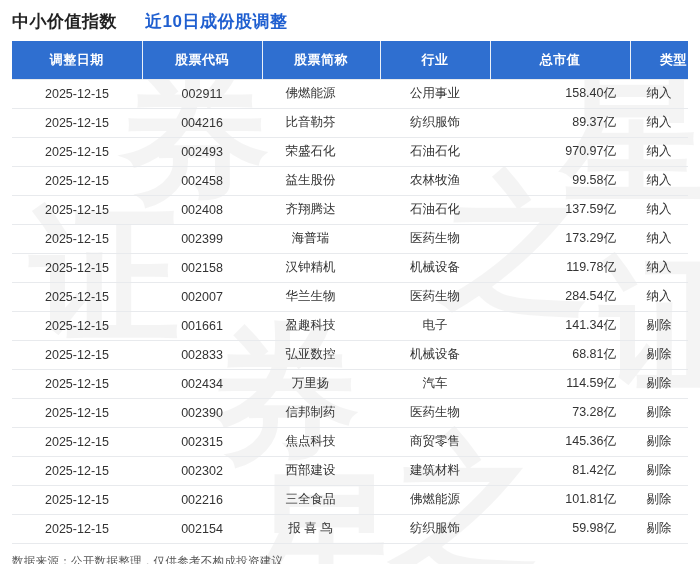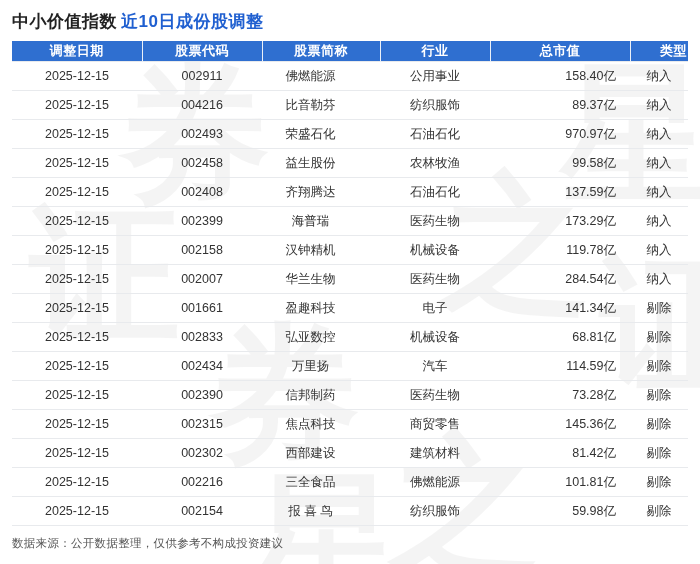--- a/index.html
+++ b/index.html
@@ -42,37 +42,37 @@
   .title-main {
     font-size: 17px;
     font-weight: bold;
     color: #222;
     letter-spacing: 0.5px;
   }
   .title-sub {
     font-size: 17px;
     font-weight: bold;
     color: #1f5fd0;
-    margin-left: 4px;
+    margin-left: 28px;
     letter-spacing: 0.5px;
   }
 
   table {
     border-collapse: collapse;
     width: 676px;
     margin: 0 12px;
     table-layout: fixed;
     font-size: 12.5px;
   }
   thead th {
     background: #2f6fd0;
     color: #ffffff;
     font-weight: bold;
     font-size: 13px;
-    height: 20px;
+    height: 38px;
     border-right: 1px solid #eaf0f8;
     text-align: center;
     letter-spacing: 0.5px;
   }
   thead th:last-child { border-right: none; text-align: right; }
 
   tbody td {
     height: 29px;
     border-bottom: 1px solid #e8eaed;
     text-align: center;

